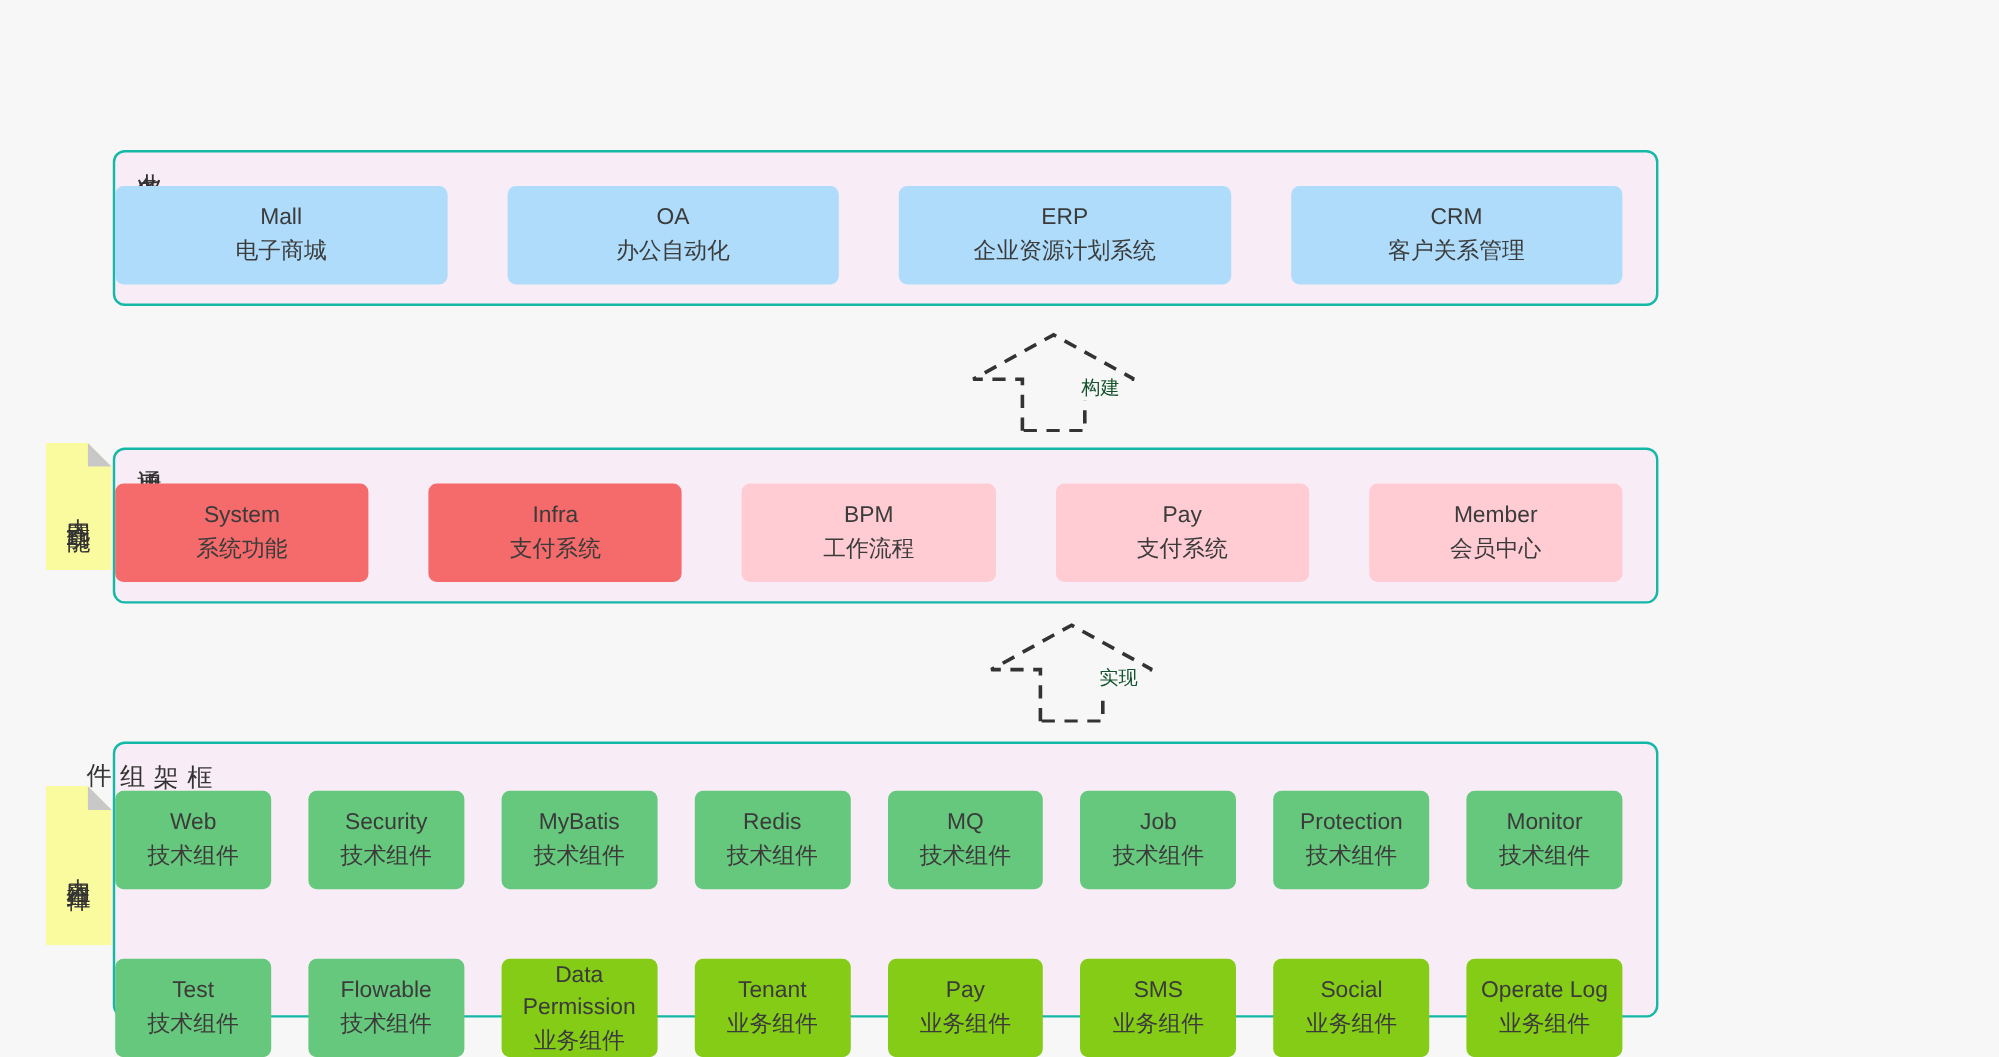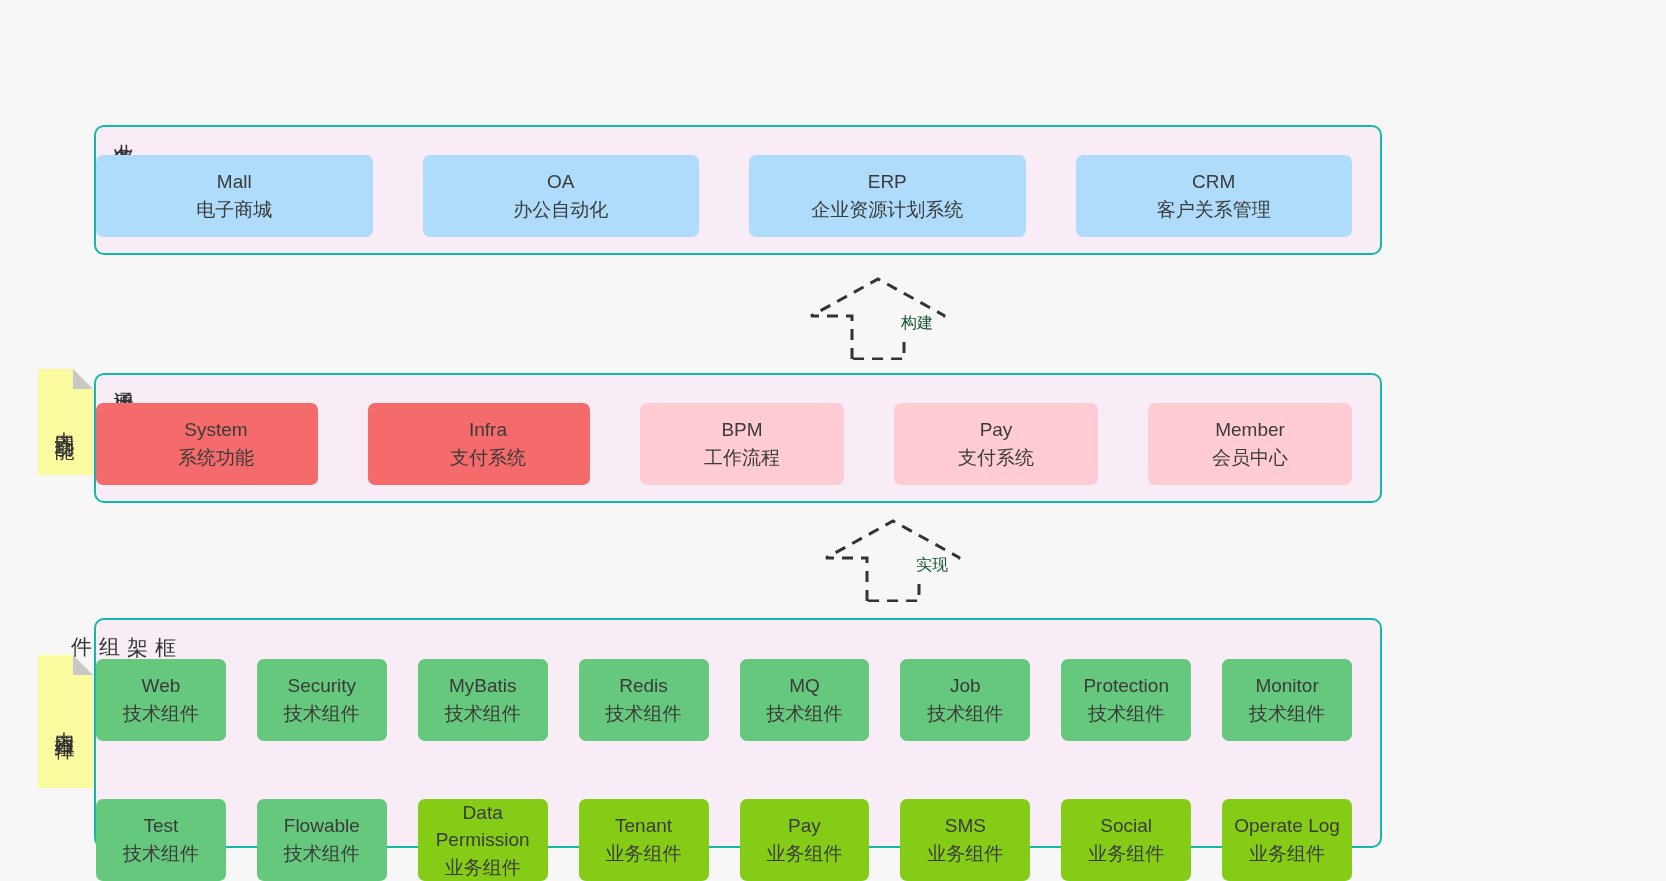--- a/index.html
+++ b/index.html
@@ -27,21 +27,21 @@
   }
   .row { display:flex; }
   .row-6 { gap:50px; }
   .row-8 { gap:31px;margin-top:36px; }
   .box {
     flex:1; height:82px; border-radius:7px;
     display:flex; flex-direction:column; align-items:center; justify-content:center;
     text-align:center; font-size:19px; line-height:1.45; color:#3b3b3b;
   }
   .blue       { background:#aedcfa; }
-  .red        { background:#f56a6a;padding-left:18px; }
+  .red        { background:#f56a6a; }
   .pink       { background:#ffccd3; }
   .green      { background:#66c87c; }
   .lightgreen { background:#84cc16; }
   .sticky { position:absolute; left:38px; width:55px; z-index:1; }
   .sticky-1 { top:369px; height:106px; }
   .sticky-2 { top:655px; height:133px; }
   .sticky-paper {
     position:absolute; inset:0; background:#fafa9e;
     clip-path:polygon(0 0, calc(100% - 20px) 0, 100% 20px, 100% 100%, 0 100%);
   }

